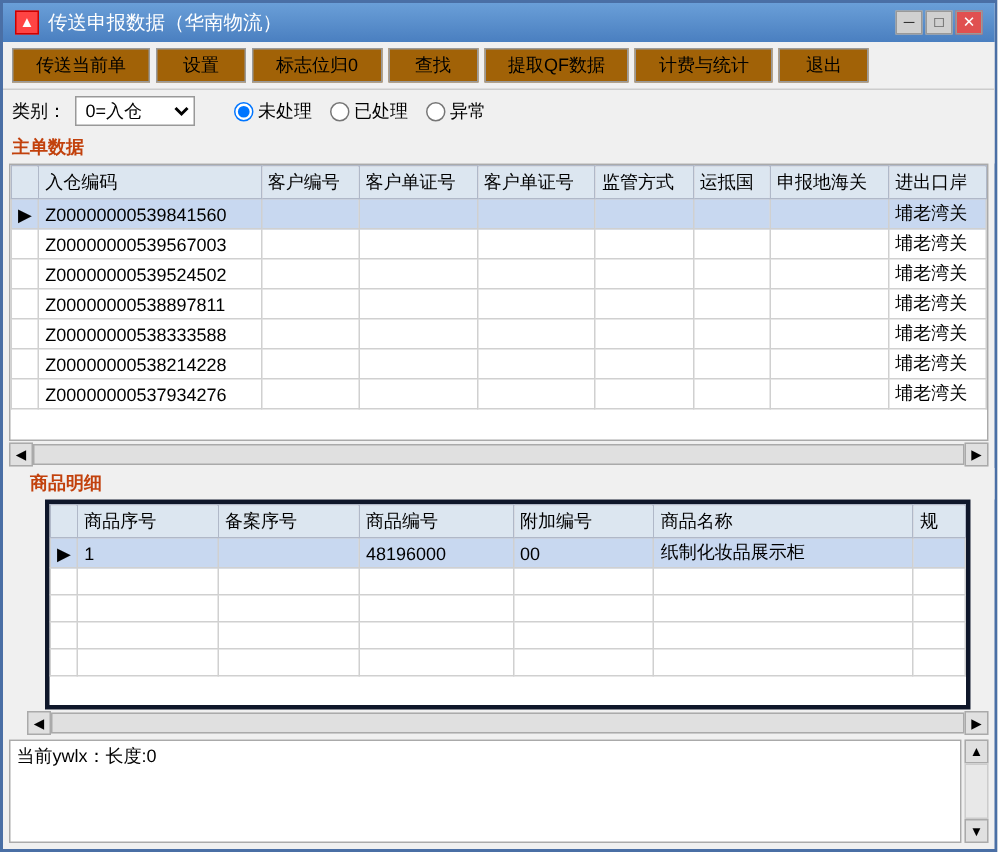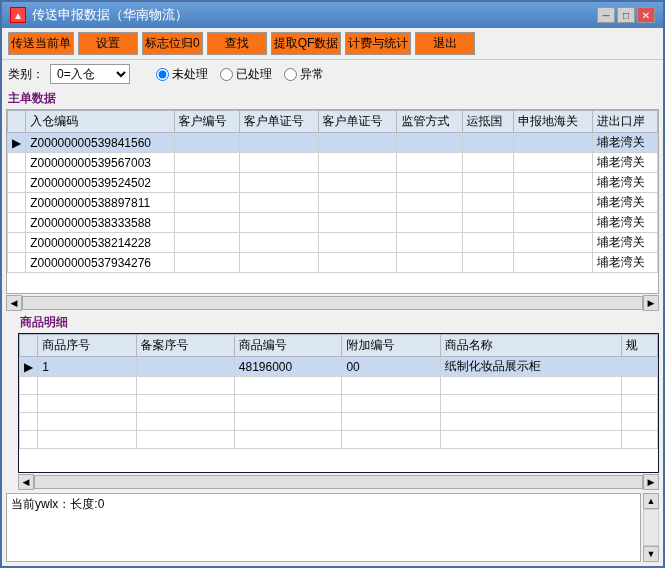--- a/index.html
+++ b/index.html
@@ -71,22 +71,22 @@
     .toolbar {
       background: #f0f0f0;
       padding: 4px 6px;
       display: flex;
       gap: 4px;
       align-items: center;
       border-bottom: 1px solid #ccc;
       flex-shrink: 0;
     }
     .toolbar-btn {
-      padding: 2px 2px;
-      background: #f97316;
+      padding: 2px 15px;
+      background: #a16207;
       border: 1px solid #999;
       cursor: pointer;
       font-size: 12px;
       font-family: "SimSun", "宋体", sans-serif;
       min-width: 60px;
       text-align: center;
     }
 
     .filter-bar {
       padding: 4px 6px;
@@ -116,21 +116,21 @@
       align-items: center;
       gap: 3px;
       cursor: pointer;
     }
     .radio-item input { cursor: pointer; }
 
     .section-title {
       padding: 2px 6px;
       font-size: 12px;
       font-weight: bold;
-      color: #701a75;
+      color: #c2410c;
       background: #f0f0f0;
       flex-shrink: 0;
     }
 
     .main-table-container {
       flex: 0 0 auto;
       height: 185px;
       border: 1px solid #aaa;
       margin: 0 4px;
       overflow: hidden;
@@ -194,22 +194,22 @@
     }
 
     .goods-section {
       flex: 0 0 auto;
       display: flex;
       flex-direction: column;
       padding-left: 12px;
     }
     .goods-table-container {
       height: 140px;
-      border: 1px solid #0f172a;
-      margin: 0 4px;
+      border: 3px solid #0f172a;
+      margin: 0 16px;
       overflow: hidden;
       display: flex;
       flex-direction: column;
       background: white;
     }
     .v-scroll-btn {
       width: 16px;
       height: 16px;
       background: #e0e0e0;
       border: 1px solid #aaa;

